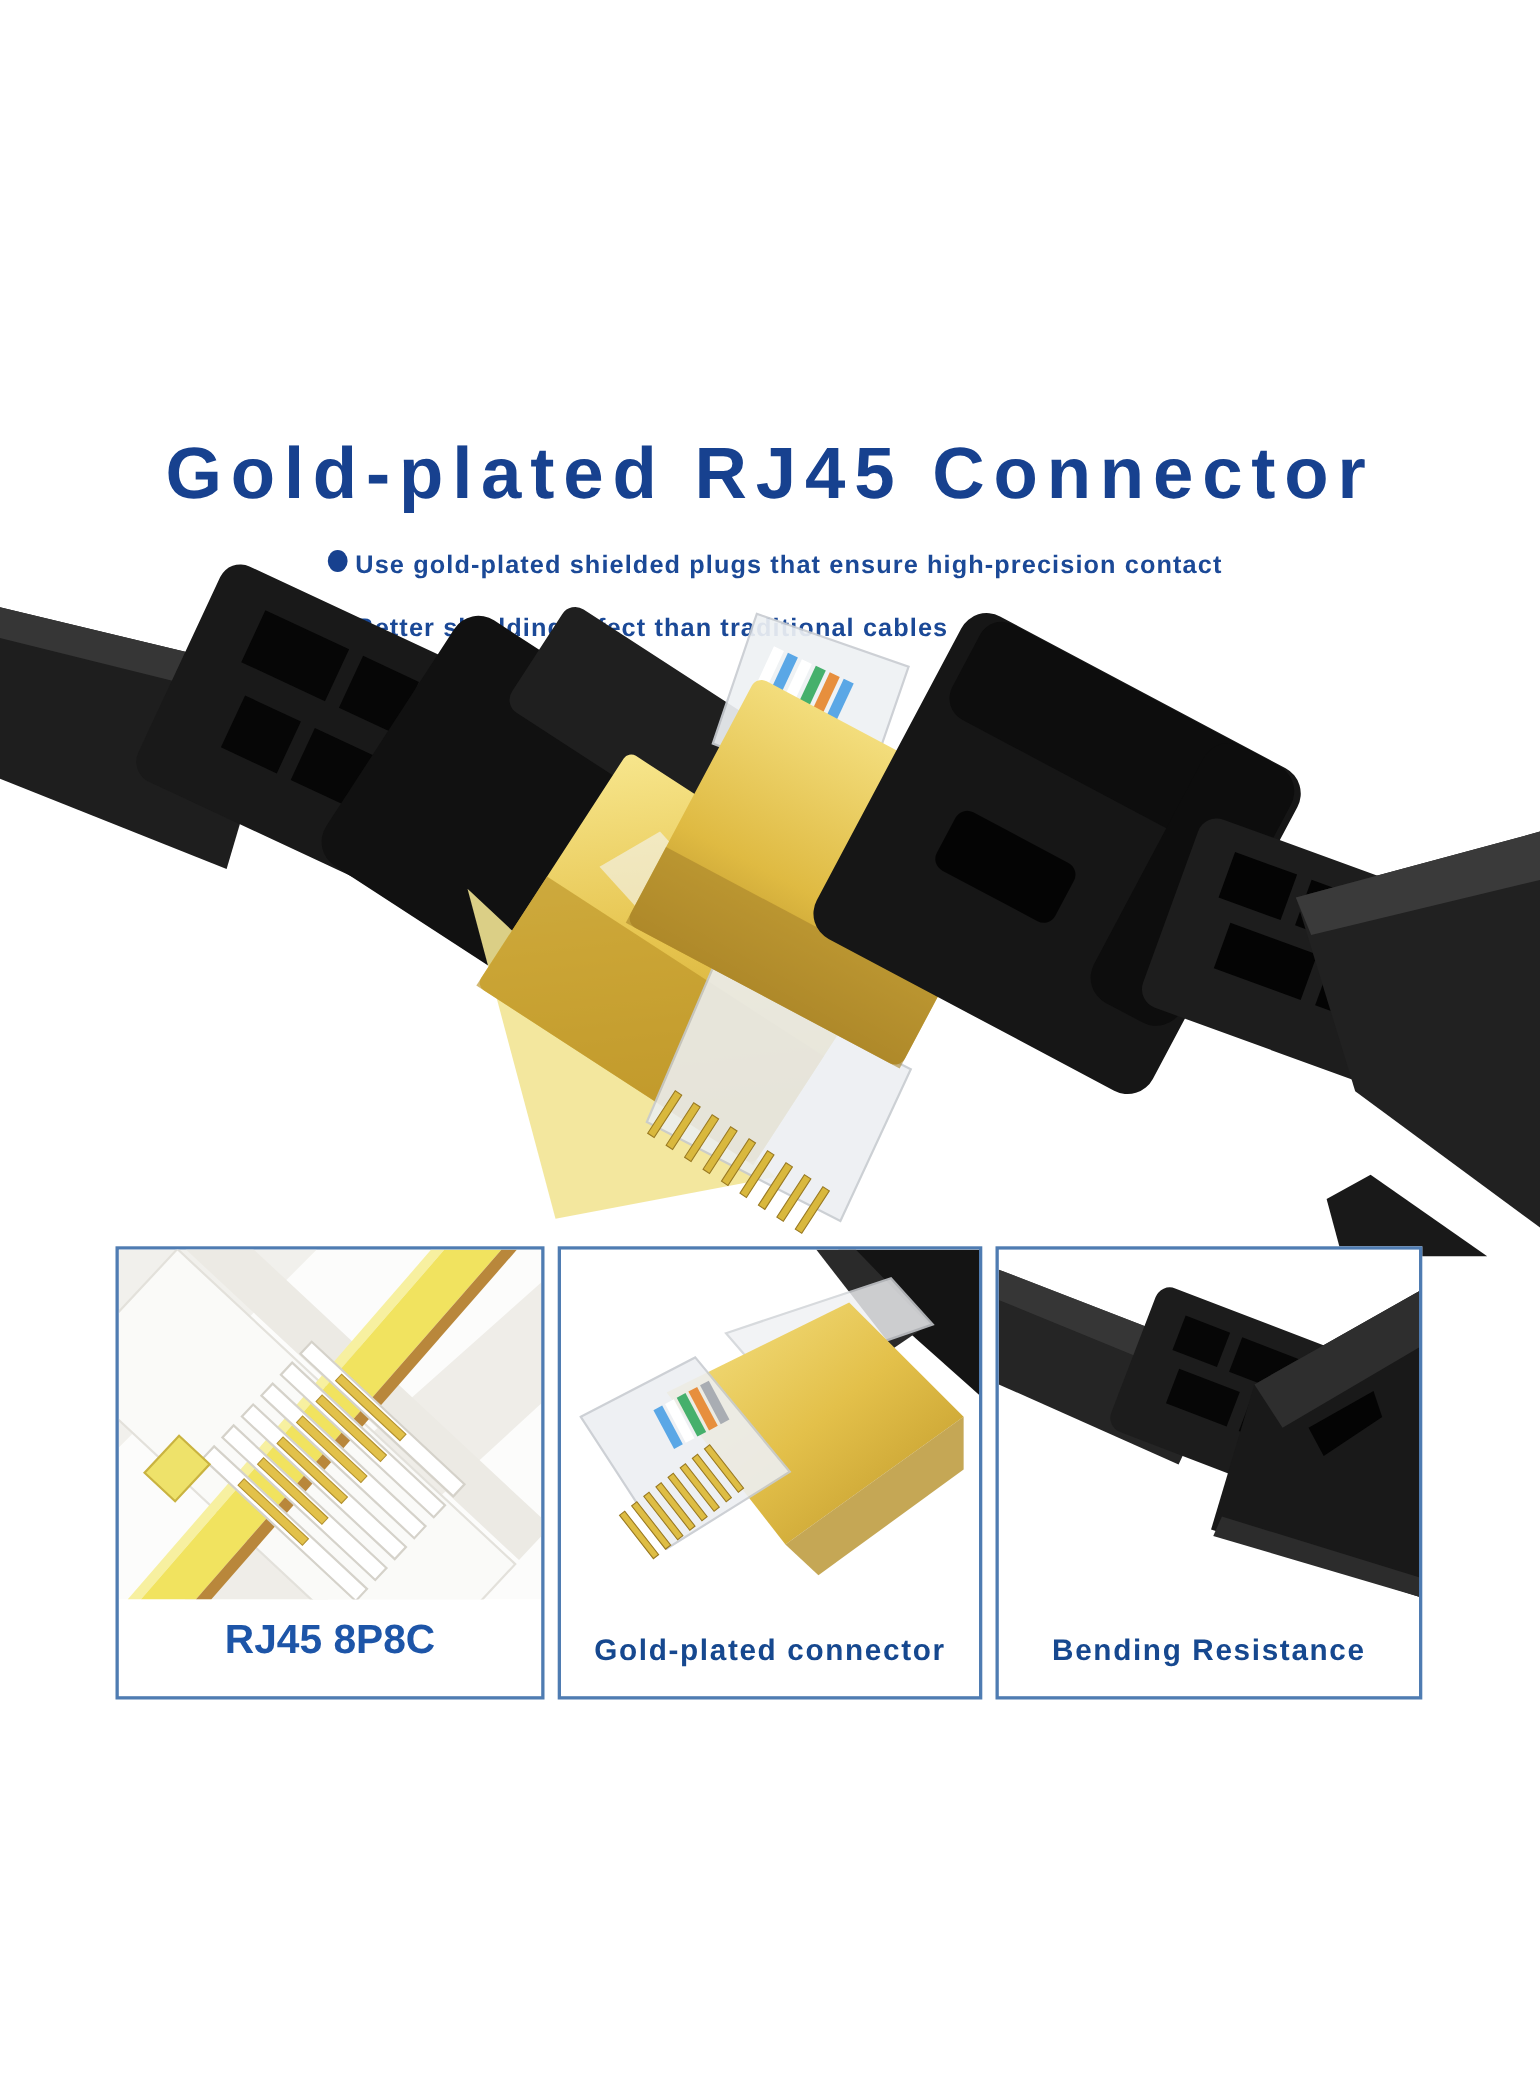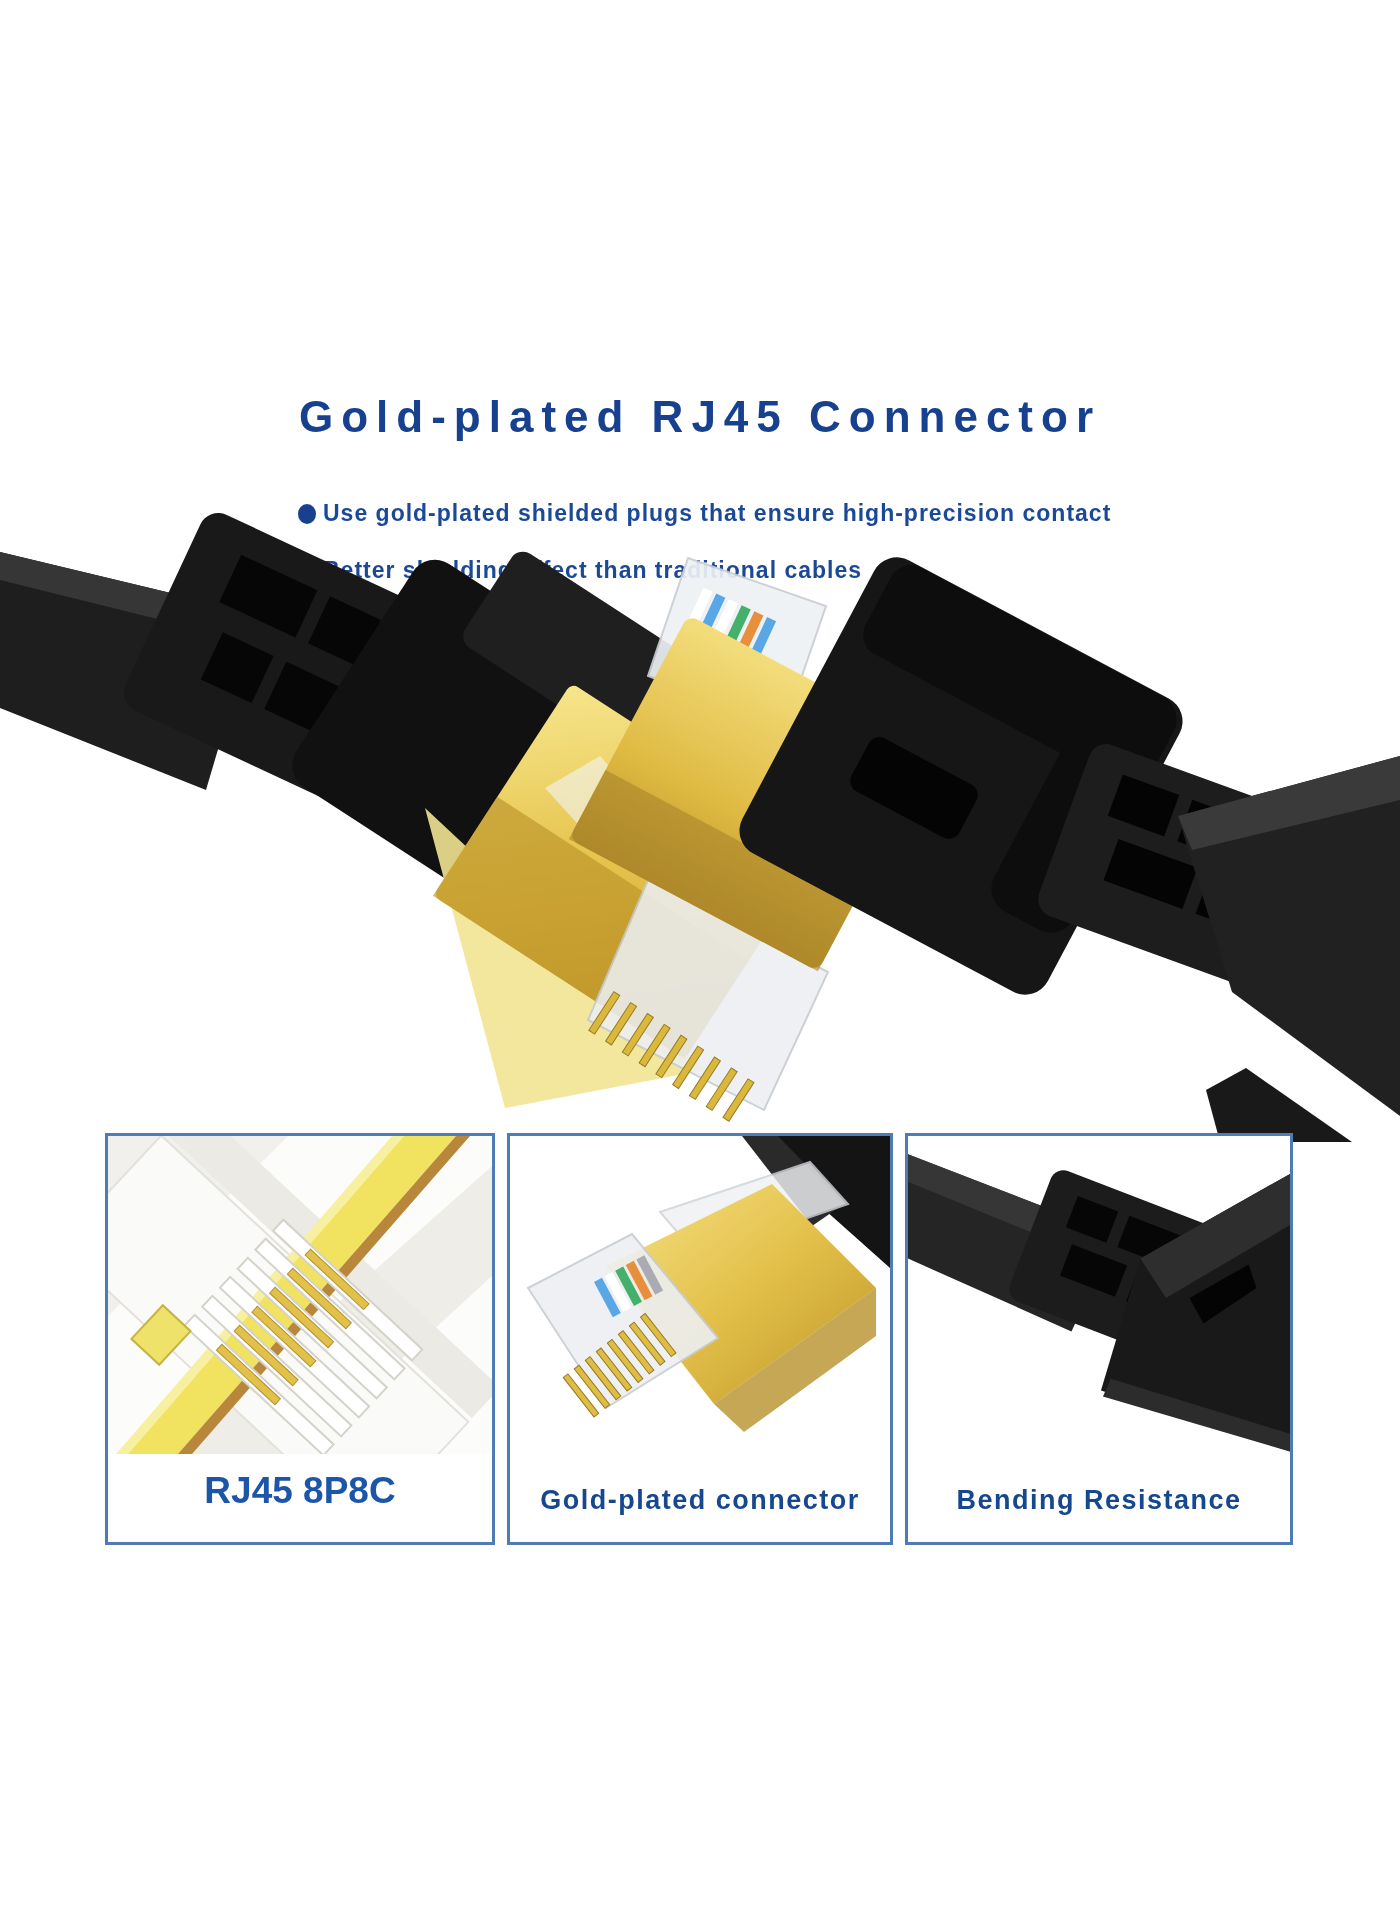--- a/index.html
+++ b/index.html
@@ -2,27 +2,27 @@
 <html><head>
 <meta charset="utf-8">
 <style>
   html,body{margin:0;padding:0;background:#ffffff;}
   .canvas{
     position:relative;width:1400px;height:1909px;background:#ffffff;
     font-family:"Liberation Sans",sans-serif;overflow:hidden;
   }
   .title{
     position:absolute;top:392px;left:0;width:100%;margin:0;
-    text-align:center;font-size:44px;font-weight:700;letter-spacing:8px;
+    text-align:center;font-size:66px;font-weight:700;letter-spacing:8px;
     color:#17418f;white-space:nowrap;
   }
   .bullets{
     position:absolute;top:500px;left:298px;margin:0;padding:0;list-style:none;
   }
-  .bullet{display:flex;align-items:center;margin:0 0 30px 0;}
+  .bullet{display:flex;margin:0 0 30px 0;}
   .dot{
     width:18px;height:20px;border-radius:50%;background:#17418f;
     margin-right:7px;flex:0 0 auto;
   }
   .bullet-text{
     font-size:23px;font-weight:700;letter-spacing:1px;color:#1b4997;
     white-space:nowrap;
   }
   .hero{position:absolute;top:550px;left:0;width:1400px;height:600px;overflow:visible;z-index:1;}
   .features{

